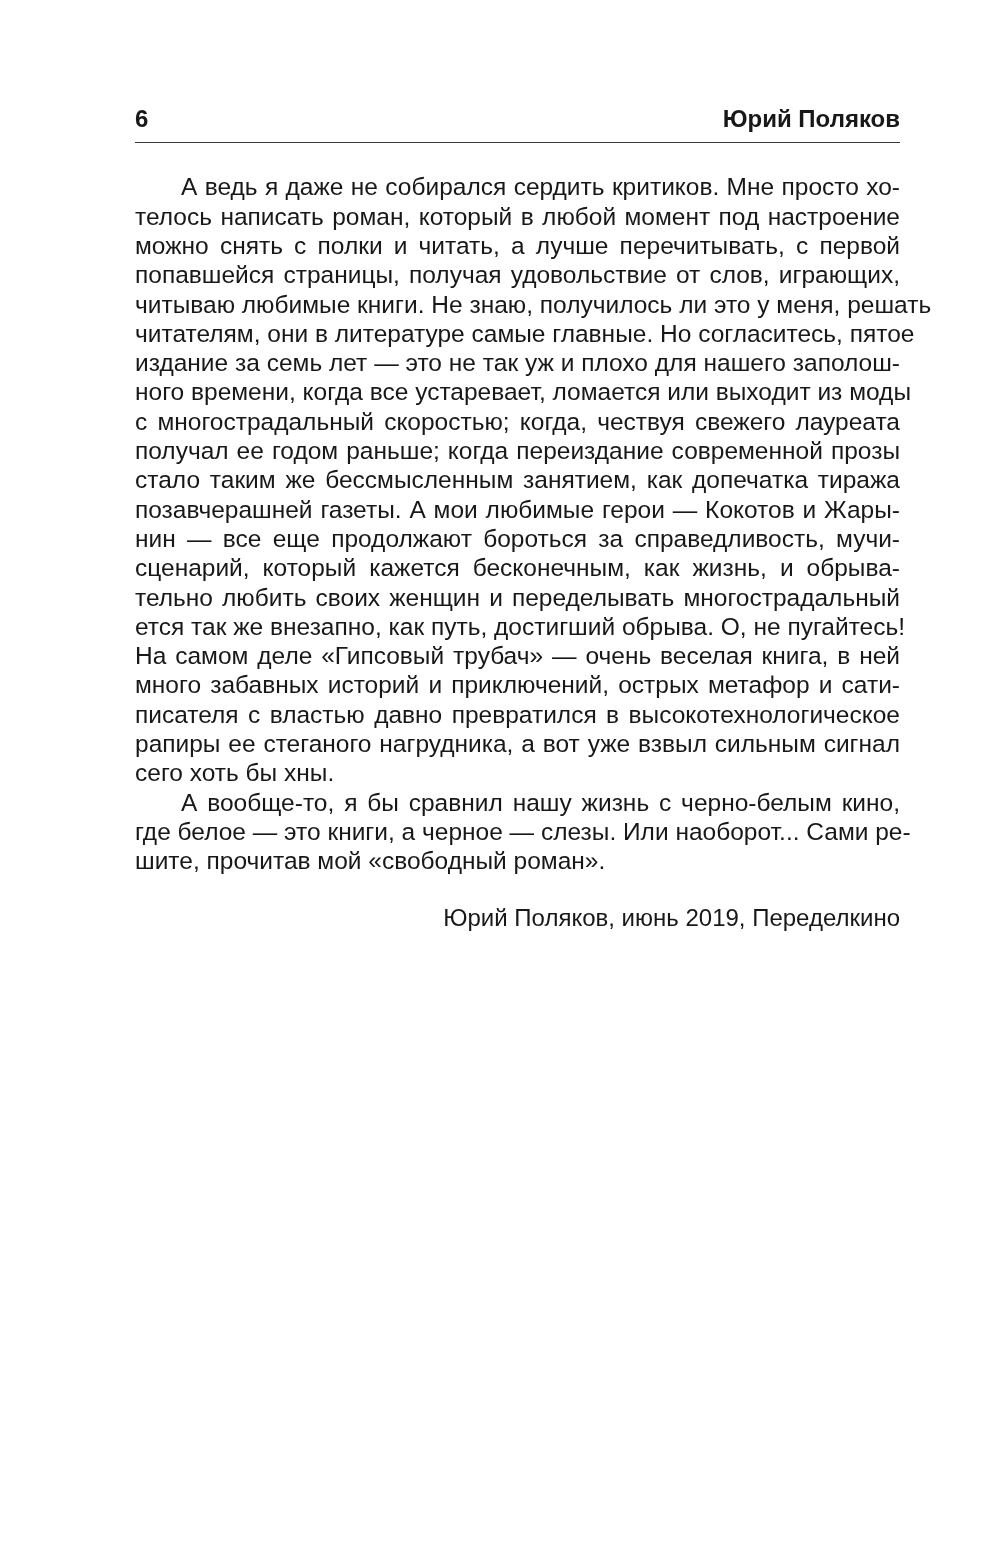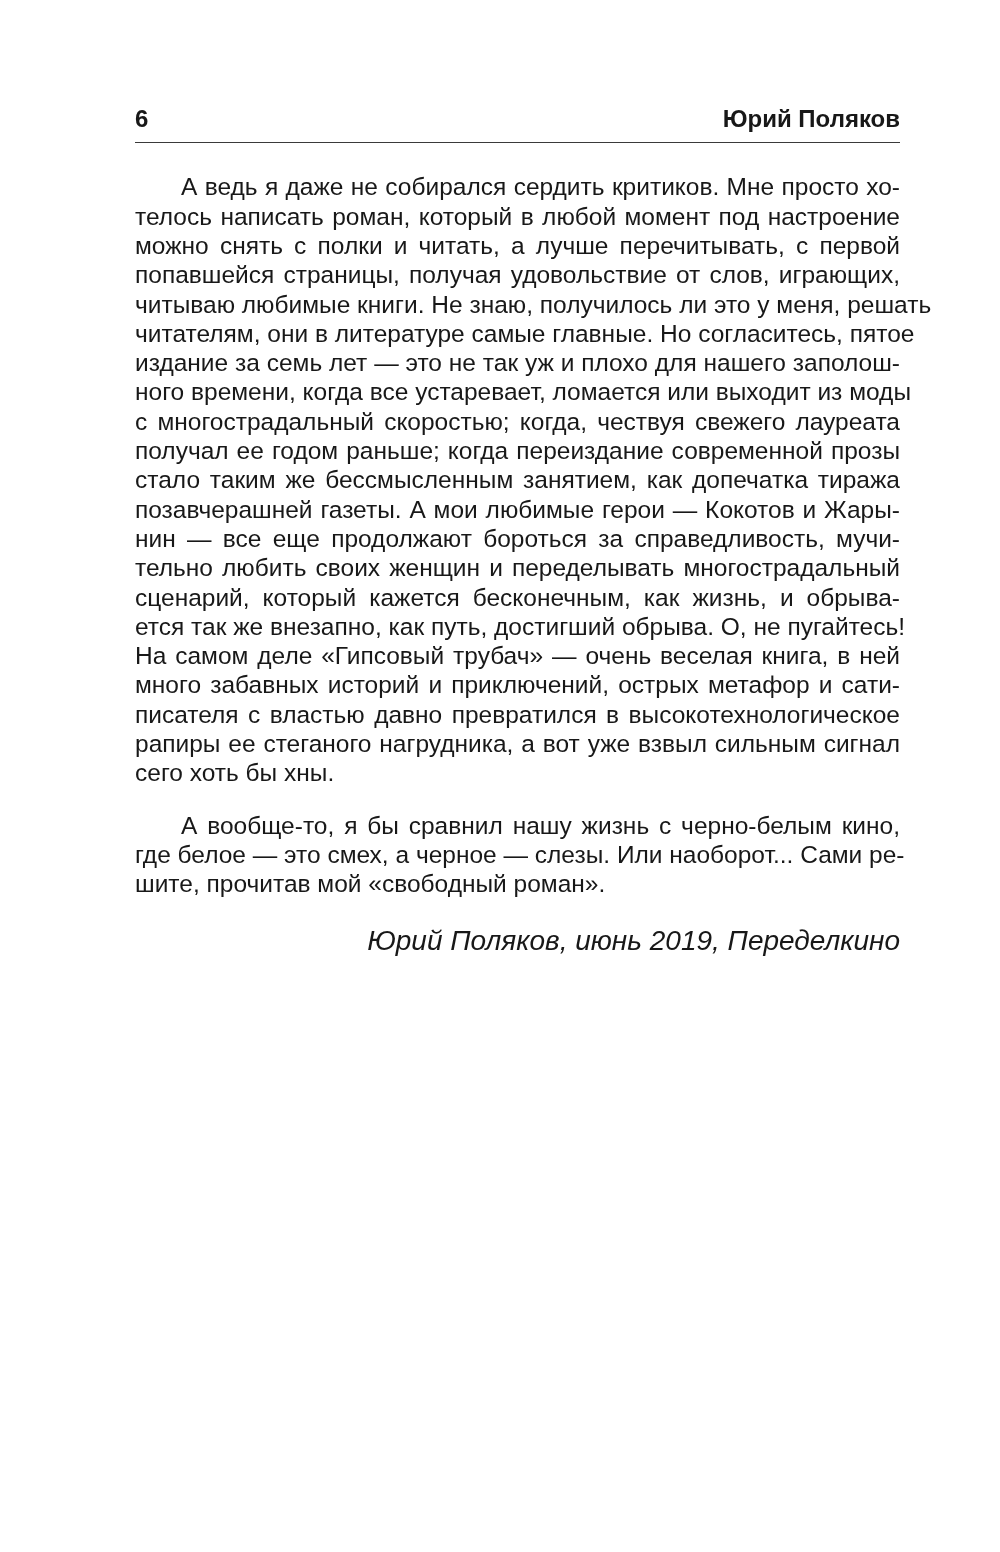--- a/index.html
+++ b/index.html
@@ -39,30 +39,28 @@
     margin: 0;
   }
   .line {
     line-height: 29.3px;
     text-align: justify;
     text-align-last: justify;
     white-space: nowrap;
   }
   .line.first {
     padding-left: 46px;
-    margin-top: 23px;
   }
   .line.last {
     text-align-last: left;
   }
   .signature {
     margin-top: 27px;
-    font-style: italic;
     text-align: right;
-    font-size: 28px;
+    font-size: 24px;
     line-height: 29.3px;
   }
 </style>
 </head>
 <body>
 
 <div class="page">
   <header class="page-header">
     <span>6</span>
     <span>Юрий Поляков</span>
@@ -77,30 +75,30 @@
           <div class="line">попавшейся страницы, получая удовольствие от слов, играющих,</div>
           <div class="line">читываю любимые книги. Не знаю, получилось ли это у меня, решать</div>
           <div class="line">читателям, они в литературе самые главные. Но согласитесь, пятое</div>
           <div class="line">издание за семь лет — это не так уж и плохо для нашего заполош-</div>
           <div class="line">ного времени, когда все устаревает, ломается или выходит из моды</div>
           <div class="line">с многострадальный скоростью; когда, чествуя свежего лауреата</div>
           <div class="line">получал ее годом раньше; когда переиздание современной прозы</div>
           <div class="line">стало таким же бессмысленным занятием, как допечатка тиража</div>
           <div class="line">позавчерашней газеты. А мои любимые герои — Кокотов и Жары-</div>
           <div class="line">нин — все еще продолжают бороться за справедливость, мучи-</div>
+          <div class="line">сценарий, который кажется бесконечным, как жизнь, и обрыва-</div>
           <div class="line">тельно любить своих женщин и переделывать многострадальный</div>
-          <div class="line">сценарий, который кажется бесконечным, как жизнь, и обрыва-</div>
           <div class="line">ется так же внезапно, как путь, достигший обрыва. О, не пугайтесь!</div>
           <div class="line">На самом деле «Гипсовый трубач» — очень веселая книга, в ней</div>
           <div class="line">много забавных историй и приключений, острых метафор и сати-</div>
           <div class="line">писателя с властью давно превратился в высокотехнологическое</div>
           <div class="line">рапиры ее стеганого нагрудника, а вот уже взвыл сильным сигнал</div>
           <div class="line last">сего хоть бы хны.</div>
         </div>
         <div class="para">
           <div class="line first">А вообще-то, я бы сравнил нашу жизнь с черно-белым кино,</div>
-          <div class="line">где белое — это смех, а черное — слезы. Или наоборот... Сами ре-</div>
+          <div class="line">где белое — это книги, а черное — слезы. Или наоборот... Сами ре-</div>
           <div class="line last">шите, прочитав мой «свободный роман».</div>
         </div>
       </div>
     <div class="signature">Юрий Поляков, июнь 2019, Переделкино</div>
   </main>
 </div>
 
 </body></html>

